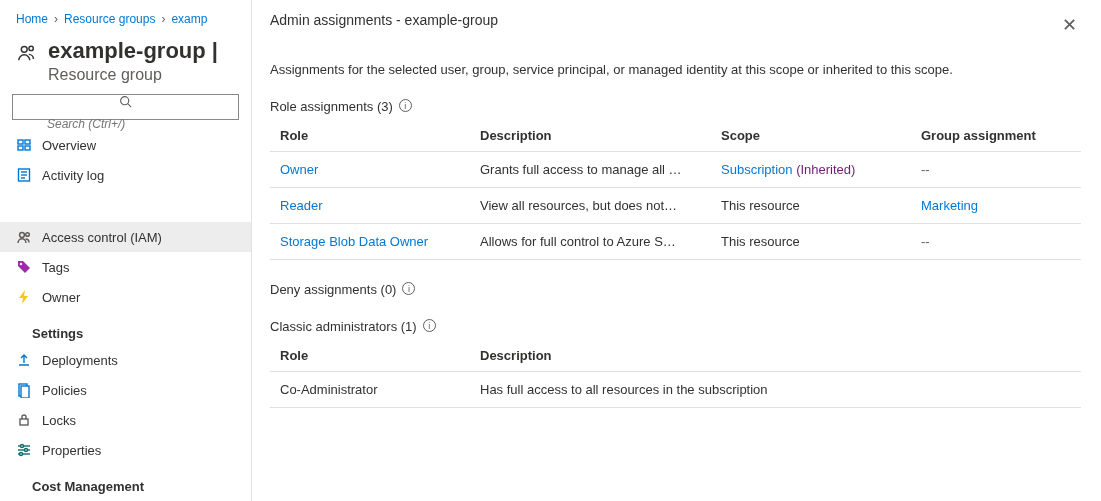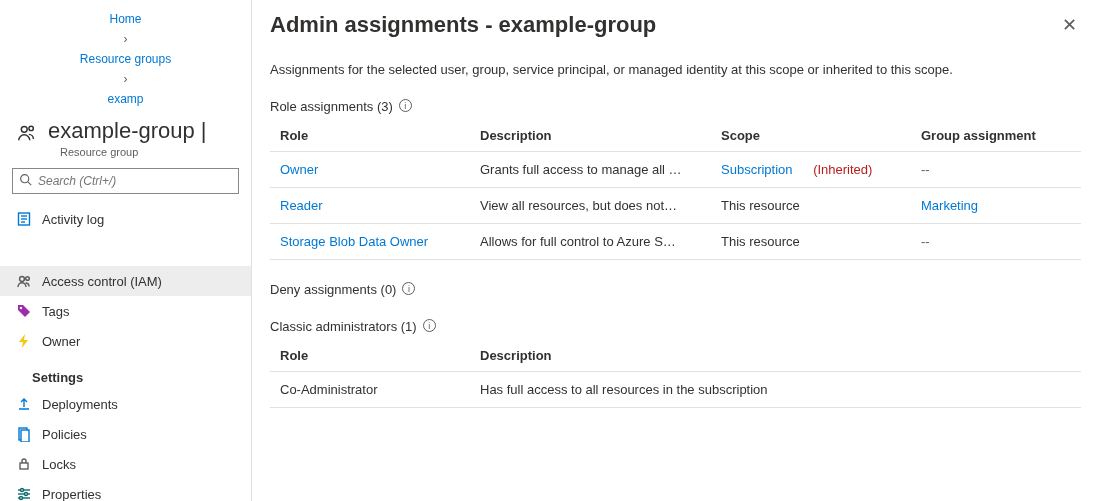--- a/index.html
+++ b/index.html
@@ -3,60 +3,60 @@
 <meta charset="utf-8">
 <style>
   * { box-sizing: border-box; margin: 0; padding: 0; }
   html, body { width: 1101px; height: 501px; font-family: "Segoe UI", Arial, sans-serif; font-size: 13px; color: #323130; background: #fff; overflow: hidden; }
   a { color: #0078d4; text-decoration: none; cursor: pointer; }
 
   .app { display: flex; height: 100%; }
 
   
   .left { width: 252px; border-right: 1px solid #e1e1e1; padding: 12px 0 0 0; display: flex; flex-direction: column; }
-  .breadcrumb { display: flex; align-items: center; gap: 6px; font-size: 12px; padding: 0 16px 8px 16px; white-space: nowrap; overflow: hidden; flex-direction: column; }
+  .breadcrumb { display: flex; align-items: center; gap: 6px; font-size: 12px; padding: 0 16px 8px 16px; white-space: nowrap; overflow: hidden; }
   .crumb { color: #0078d4; cursor: pointer; }
   .crumb-sep { color: #605e5c; }
   .title-row { display: flex; align-items: flex-start; gap: 10px; padding: 4px 16px 2px 16px; }
-  .title { font-size: 22px; font-weight: 400; white-space: nowrap; overflow: hidden; text-align: right; }
-  .subtitle { font-size: 11px; color: #605e5c; padding: 0 16px 10px 60px; }
+  .title { font-size: 22px; font-weight: 700; white-space: nowrap; overflow: hidden; text-align: right; }
+  .subtitle { font-size: 16px; color: #605e5c; padding: 0 16px 10px 48px; }
   .group-icon { width: 22px; height: 22px; margin-top: 4px; color: #323130; }
 
-  .search-box { margin: 0 12px 10px 12px; display: flex; align-items: center; border: 1px solid #8a8886; height: 26px; padding: 0 6px; gap: 6px; }
+  .search-box { margin: 0 12px 10px 12px; display: flex; align-items: center; border: 1px solid #8a8886; height: 26px; padding: 0 6px; gap: 6px; flex-direction: column; }
   .search-box input { border: none; outline: none; flex: 1; font-size: 12px; font-style: italic; color: #605e5c; background: transparent; }
   .search-icon { color: #605e5c; }
 
   .nav { flex: 1; overflow: hidden; }
   .nav-item { display: flex; align-items: center; gap: 10px; padding: 7px 16px; cursor: pointer; font-size: 13px; }
   .nav-item.selected { background: #ededed; margin-top: 32px; }
   .nav-item .icon { width: 16px; height: 16px; display: inline-flex; align-items: center; justify-content: center; }
   .section-hdr { padding: 14px 16px 4px 32px; font-weight: 600; font-size: 13px; }
 
   
   .right { flex: 1; padding: 12px 20px 0 18px; overflow: hidden; position: relative; }
   .panel-head { display: flex; align-items: flex-start; justify-content: space-between; }
-  .panel-title { font-size: 22px; font-weight: 700; }
+  .panel-title { font-size: 14px; font-weight: 400; }
   .close-btn { font-size: 18px; color: #605e5c; cursor: pointer; padding: 2px 4px; }
   .panel-desc { margin-top: 24px; font-size: 13px; color: #323130; }
 
   .panel-search { margin-top: 16px; border: 1px solid #8a8886; height: 30px; display: flex; align-items: center; }
   .panel-search input { border: none; outline: none; flex: 1; padding: 0 10px; font-size: 13px; color: #605e5c; background: transparent; }
 
   .sect-title { margin-top: 22px; font-size: 13px; display: flex; align-items: flex-start; gap: 6px; }
   .info-icon { width: 13px; height: 13px; border: 1px solid #605e5c; border-radius: 50%; display: inline-flex; align-items: center; justify-content: center; font-size: 9px; color: #605e5c; cursor: default; }
 
   table { width: 100%; border-collapse: collapse; margin-top: 6px; table-layout: fixed; }
   th { text-align: left; font-weight: 600; font-size: 13px; padding: 8px 10px 8px 10px; }
   td { padding: 10px 10px; border-top: 1px solid #e1e1e1; font-size: 13px; white-space: nowrap; overflow: hidden; text-overflow: ellipsis; }
   tbody tr:last-child td { border-bottom: 1px solid #e1e1e1; }
   .col-role { width: 200px; }
   .col-desc { width: auto; }
   .col-scope { width: 200px; }
   .col-group { width: 170px; }
-  .muted { color: #b91c1c; margin-left: 17px; }
+  .muted { color: #701a75; }
   .dash { color: #605e5c; }
 
   
   .ic-blue { color: #0078d4; }
   .ic-purple { color: #9b2ea8; }
   .ic-yellow { color: #f2c811; }
   .ic-gray { color: #605e5c; }
   .ic-teal { color: #0b6a6b; }
 </style>
 </head>
@@ -93,20 +93,31 @@
             <line x1="11" y1="11" x2="15" y2="15"></line>
           </svg>
       </span>
       <input placeholder="Search (Ctrl+/)" style="">
     </div>
 
     <div class="nav">
       <div class="nav-item">
         <span class="icon ic-blue">
           <svg viewBox="0 0 16 16" width="16" height="16" fill="none" stroke="currentColor" stroke-width="1.4">
+              <rect x="2" y="3" width="5" height="4"></rect>
+              <rect x="9" y="3" width="5" height="4"></rect>
+              <rect x="2" y="9" width="5" height="4"></rect>
+              <rect x="9" y="9" width="5" height="4"></rect>
+            </svg>
+        </span>
+        <span>Overview</span>
+      </div>
+      <div class="nav-item">
+        <span class="icon ic-blue">
+          <svg viewBox="0 0 16 16" width="16" height="16" fill="none" stroke="currentColor" stroke-width="1.4">
               <rect x="2.5" y="2" width="11" height="12"></rect>
               <line x1="5" y1="5" x2="11" y2="5"></line>
               <line x1="5" y1="8" x2="11" y2="8"></line>
               <line x1="5" y1="11" x2="9" y2="11"></line>
             </svg>
         </span>
         <span>Activity log</span>
       </div>
       <div class="nav-item selected">
         <span class="icon ic-gray">

